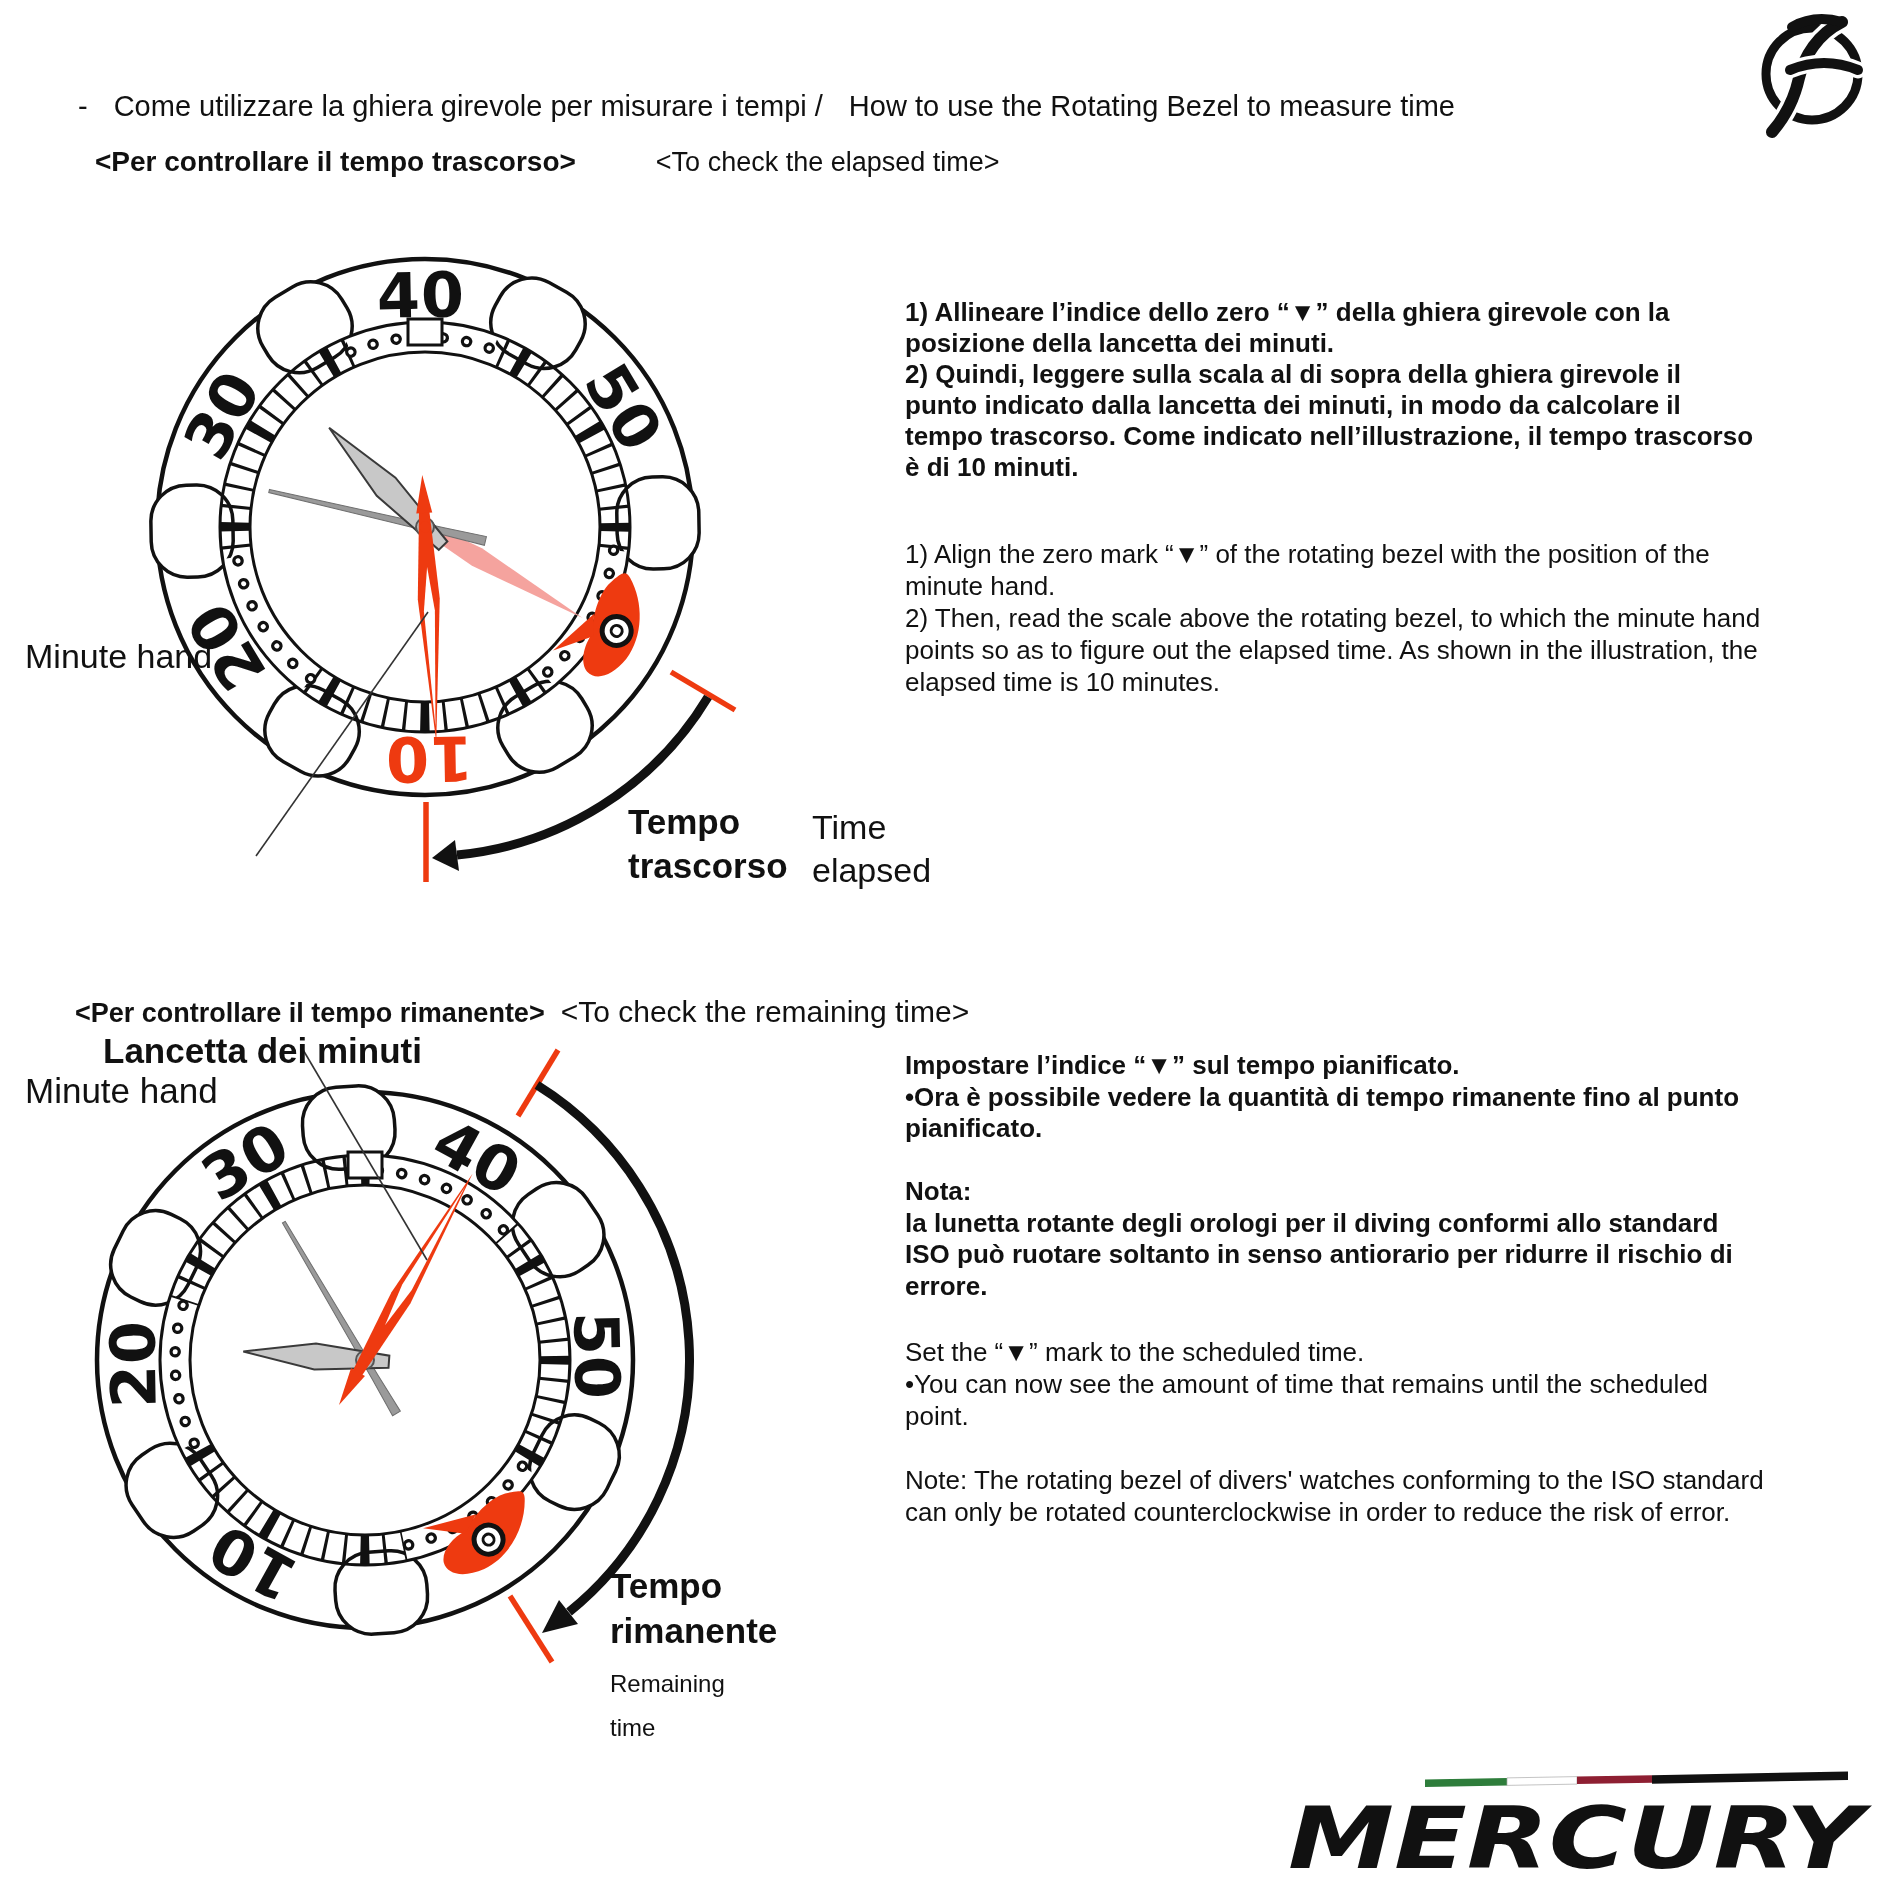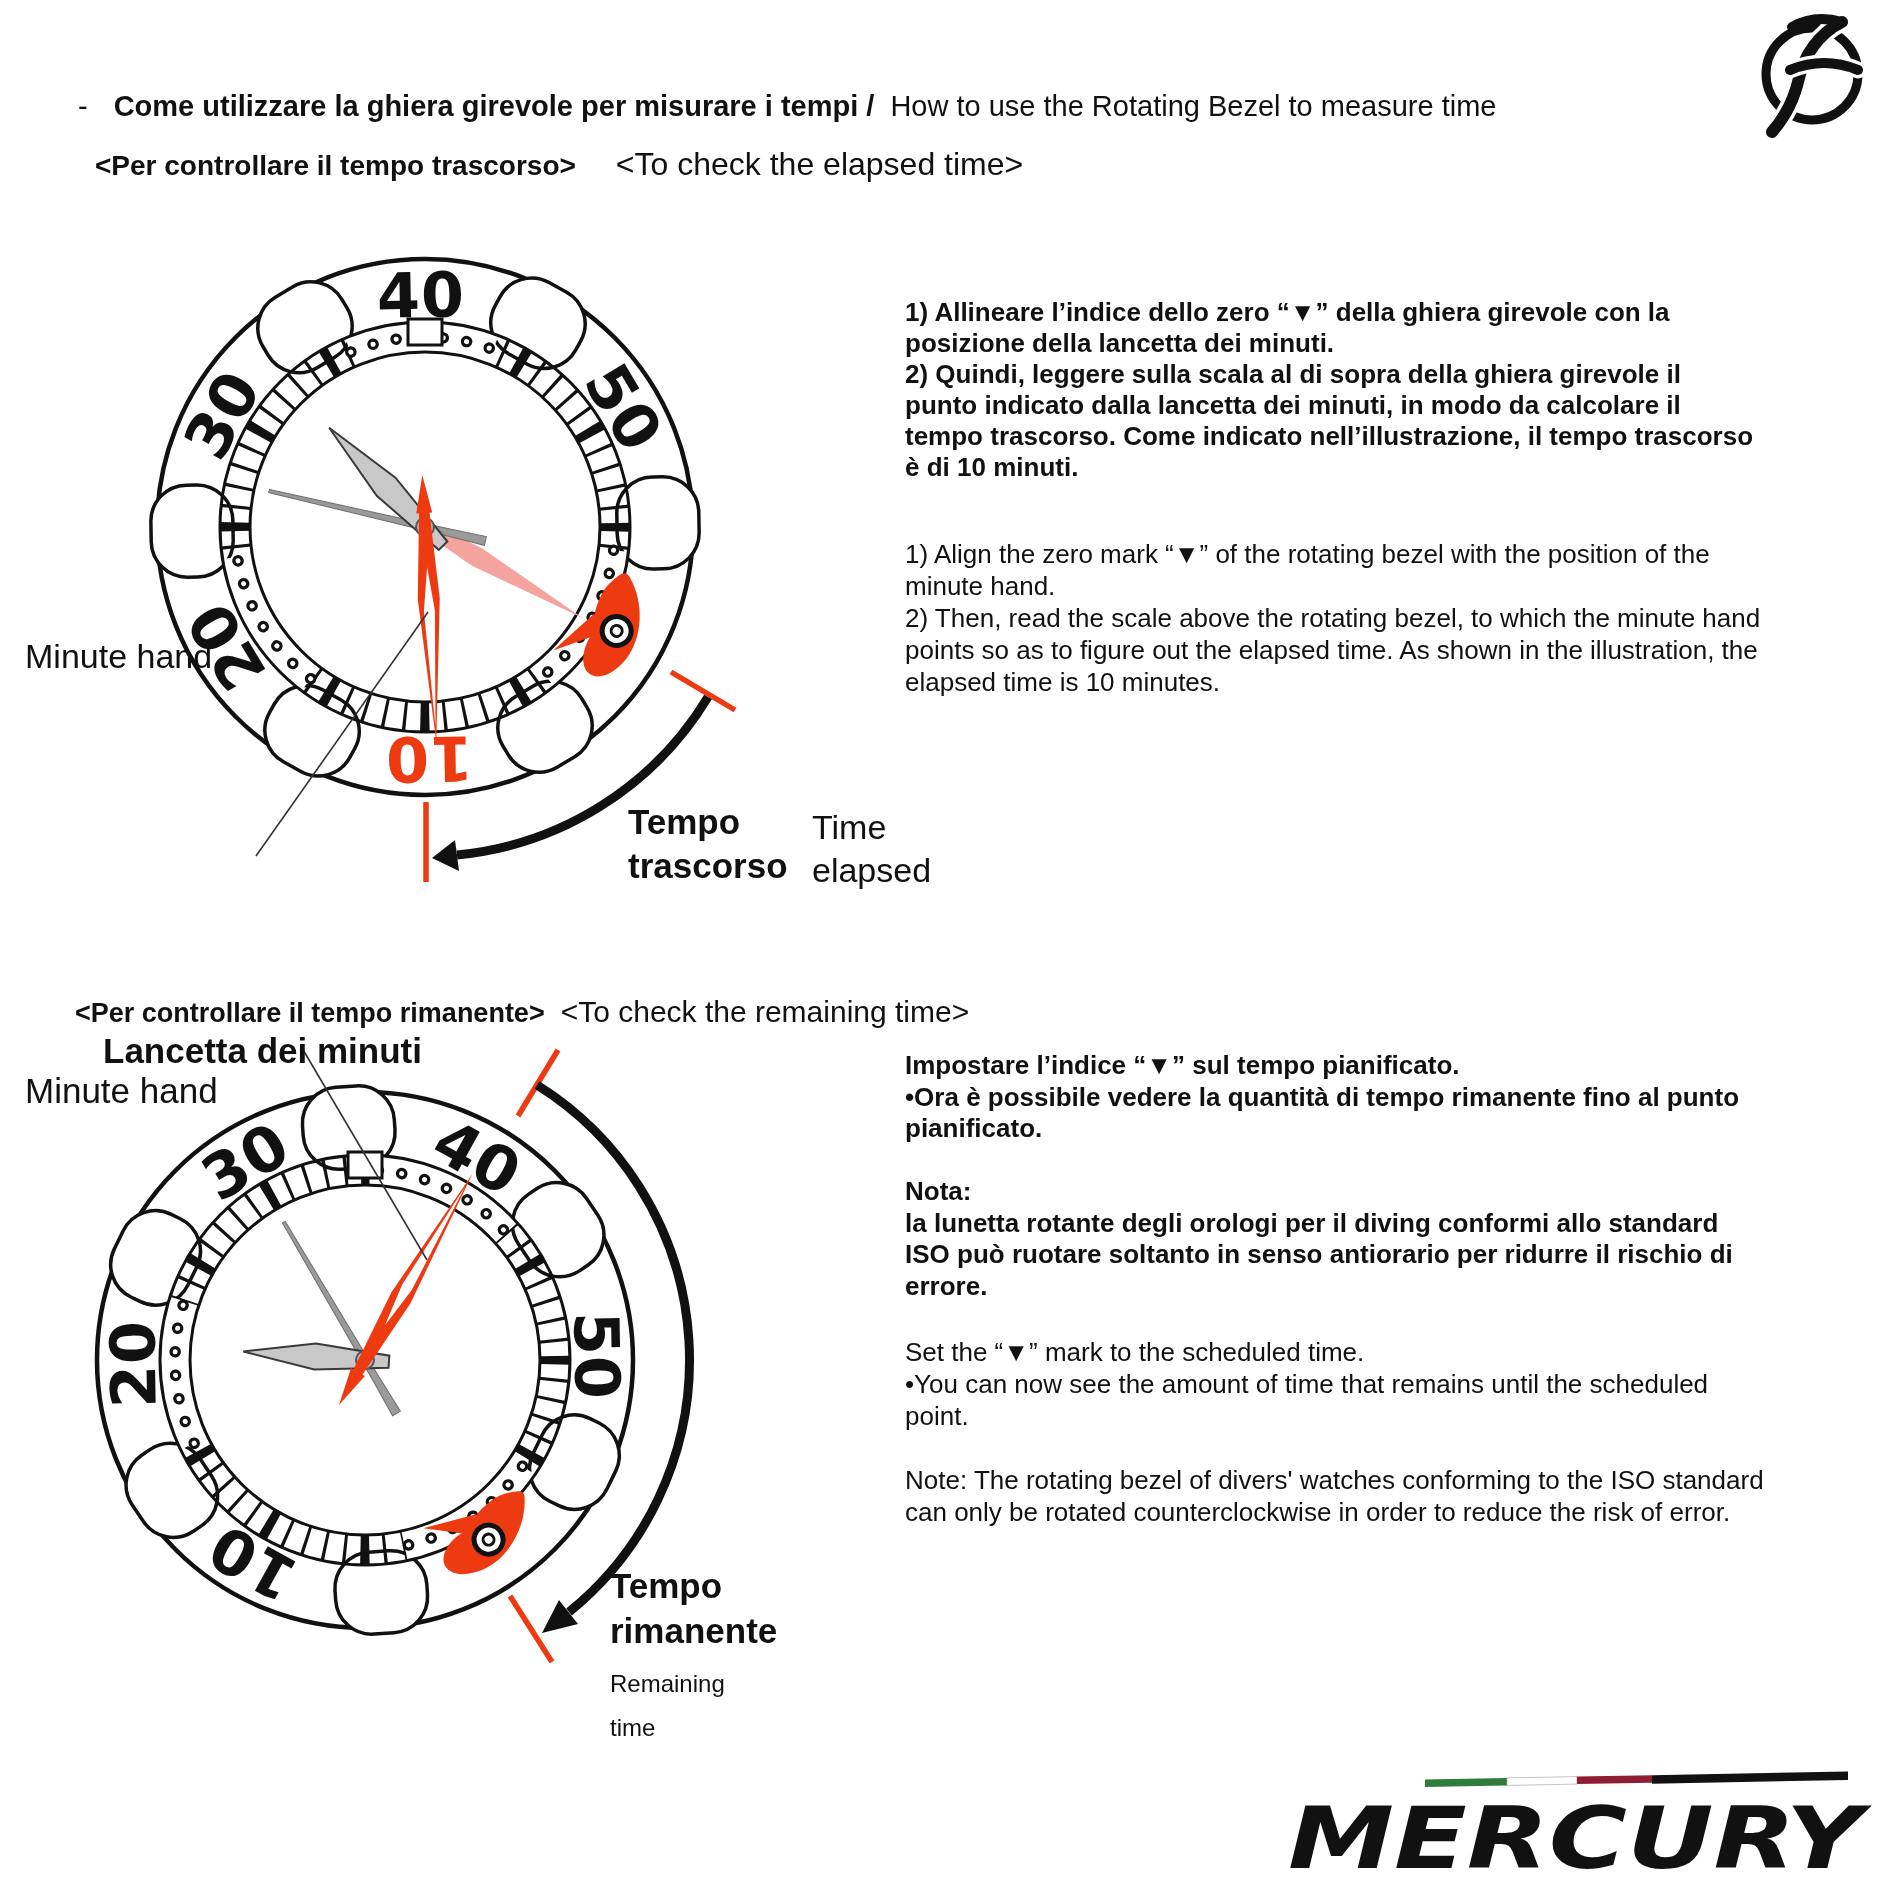--- a/index.html
+++ b/index.html
@@ -3,25 +3,25 @@
 <meta charset="utf-8">
 <style>
   html,body{margin:0;padding:0;background:#fff;}
   .page{position:relative;width:1890px;height:1890px;background:#ffffff;overflow:hidden;
         font-family:"Liberation Sans", sans-serif;color:#111;}
   .abs{position:absolute;}
   .pre{white-space:pre-line;}
   #art{position:absolute;left:0;top:0;}
   .title-row{left:78px;top:90px;font-size:29px;display:flex;align-items:baseline;}
   .title-row .dash{margin-right:26px;}
-  .title-row .it{font-weight:bold;margin-right:16px;}
+  .title-row .it{font-weight:normal;margin-right:26px;}
   .sec-head{font-size:28px;display:flex;align-items:baseline;}
   .sec-head .it{font-weight:bold;}
   #sec1-head{left:95px;top:146px;}
-  #sec1-head .en{margin-left:40px;font-size:32px;}
+  #sec1-head .en{margin-left:80px;font-size:27px;}
   #sec2-head{left:75px;top:995px;font-size:27px;}
   #sec2-head .en{margin-left:16px;font-size:30px;}
   .body-block{left:905px;width:990px;font-size:26px;line-height:32px;}
   #it1{top:297px;font-weight:bold;line-height:31px;}
   #en1{top:538px;}
   #it2{top:1050px;font-weight:bold;line-height:31.5px;}
   #en2{top:1336px;}
   .lbl{line-height:1.18;}
   #lbl-mh1{left:25px;top:636px;font-size:34px;}
   #lbl-lan1{left:85px;top:673px;font-size:34px;font-weight:bold;line-height:40px;}

